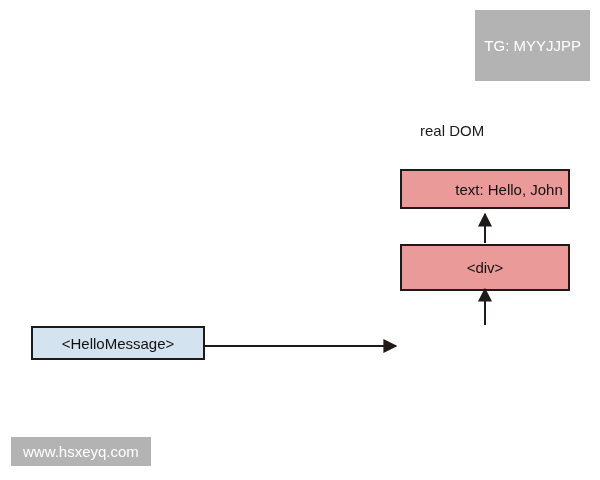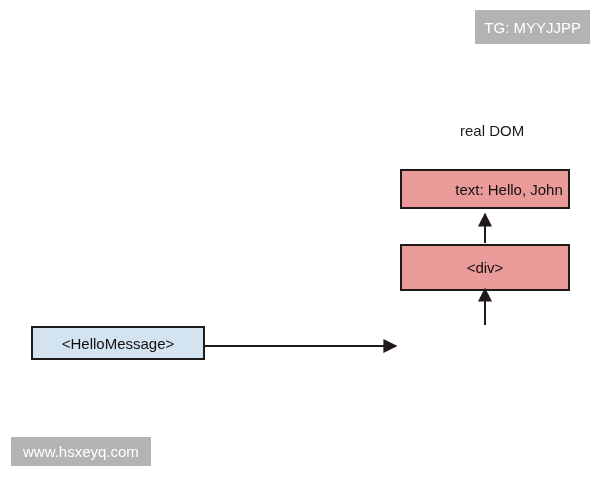--- a/index.html
+++ b/index.html
@@ -27,40 +27,40 @@
     font-family: "Liberation Sans", sans-serif;
     font-size: 15px;
     line-height: 1;
     display: flex;
     align-items: center;
     white-space: nowrap;
   }
   #tg-badge {
     right: 10px;
     top: 10px;
-    height: 34px;
-    padding: 0 9px;
+    height: 47px;
+    padding: 12px 9px;
     justify-content: flex-end;
   }
   #site-badge {
     left: 11px;
     top: 437px;
     height: 29px;
     padding: 0 12px;
   }
 
   
   .heading {
     position: absolute;
     font-size: 15px;
     color: #1a1a1a;
     white-space: nowrap;
   }
   #heading-virtual { left: 38px; top: 122px; }
-  #heading-real    { left: 460px; top: 122px; }
+  #heading-real    { left: 420px; top: 122px; }
 
   
   .node {
     position: absolute;
     box-sizing: border-box;
     border: 2px solid #1f1a17;
     display: flex;
     align-items: center;
     justify-content: center;
     font-size: 15px;

